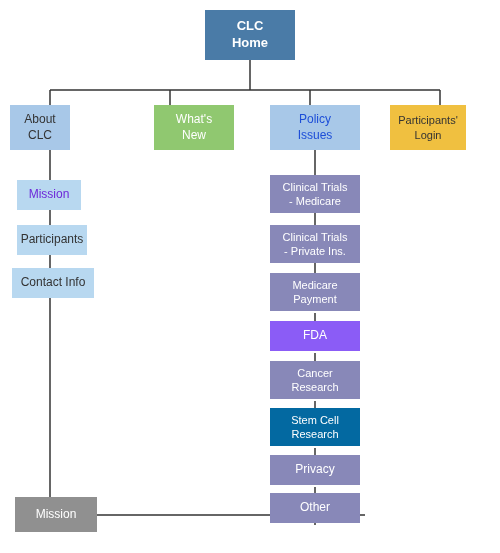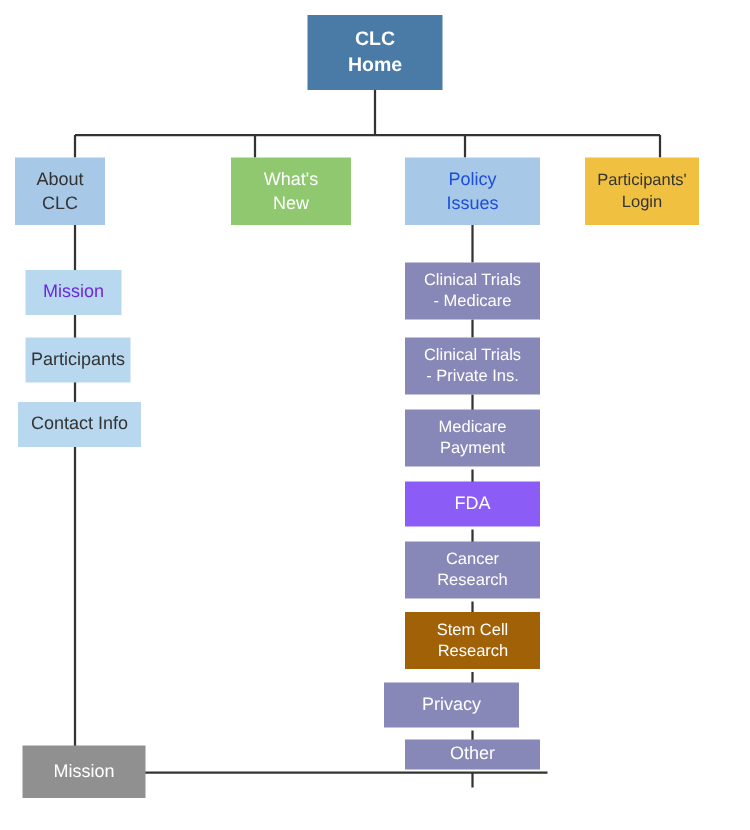--- a/index.html
+++ b/index.html
@@ -145,30 +145,30 @@
 
   <div class="node" style="left:270px;top:321px;width:90px;height:30px;background:#8b5cf6;color:#fff;">
     <span>FDA</span>
   </div>
 
   <div class="node" style="left:270px;top:361px;width:90px;height:38px;background:#8888b8;color:#fff;justify-content:center;">
     <span style="white-space:pre-line;font-size:11px;">Cancer
 Research</span>
   </div>
 
-  <div class="node" style="left:270px;top:408px;width:90px;height:38px;background:#a16207;color:#fff;text-align:right;">
+  <div class="node" style="left:270px;top:408px;width:90px;height:38px;background:#0369a1;color:#fff;">
     <span style="white-space:pre-line;font-size:11px;">Stem Cell
 Research</span>
   </div>
 
-  <div class="node" style="left:256px;top:455px;width:90px;height:30px;background:#8888b8;color:#fff;">
+  <div class="node" style="left:270px;top:455px;width:90px;height:30px;background:#8888b8;color:#fff;">
     <span>Privacy</span>
   </div>
 
-  <div class="node" style="left:270px;top:493px;width:90px;height:20px;background:#8888b8;color:#fff;">
+  <div class="node" style="left:270px;top:493px;width:90px;height:30px;background:#8888b8;color:#fff;">
     <span>Other</span>
   </div>
 
   <div class="node" style="left:15px;top:497px;width:82px;height:35px;background:#909090;color:#fff;">
     <span>Mission</span>
   </div>
 
 </div>
 
 </body></html>

